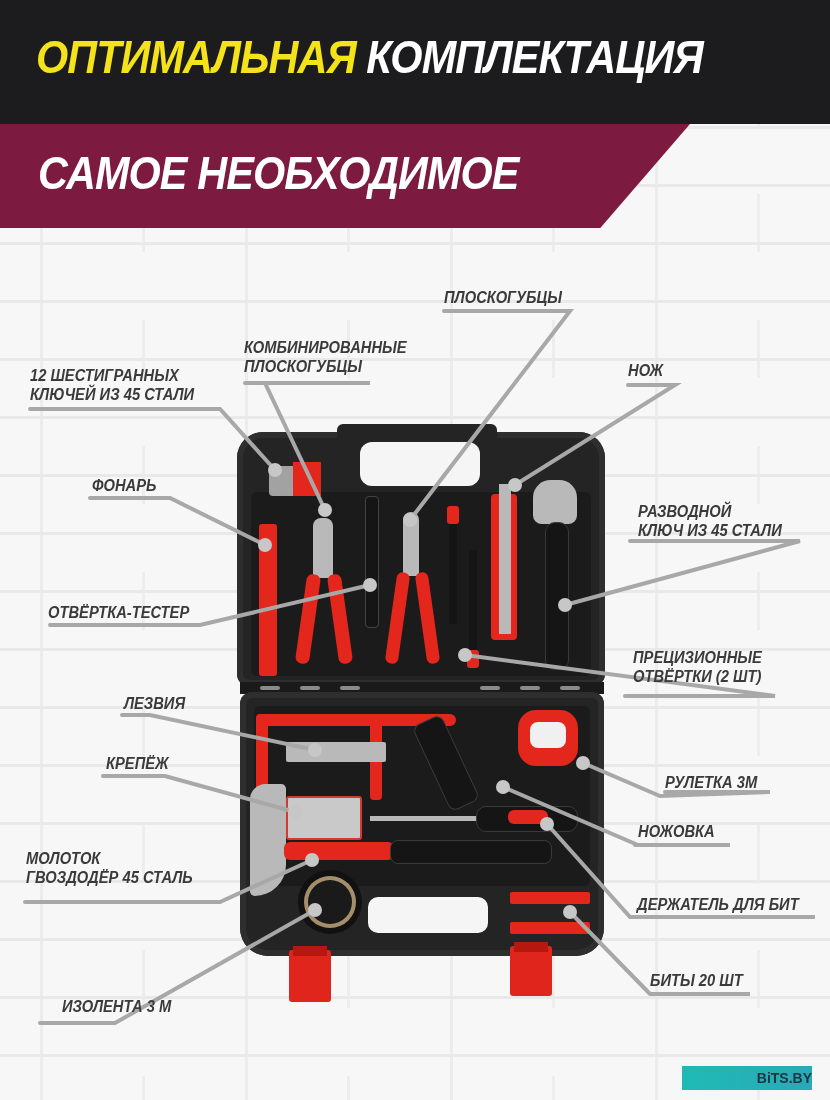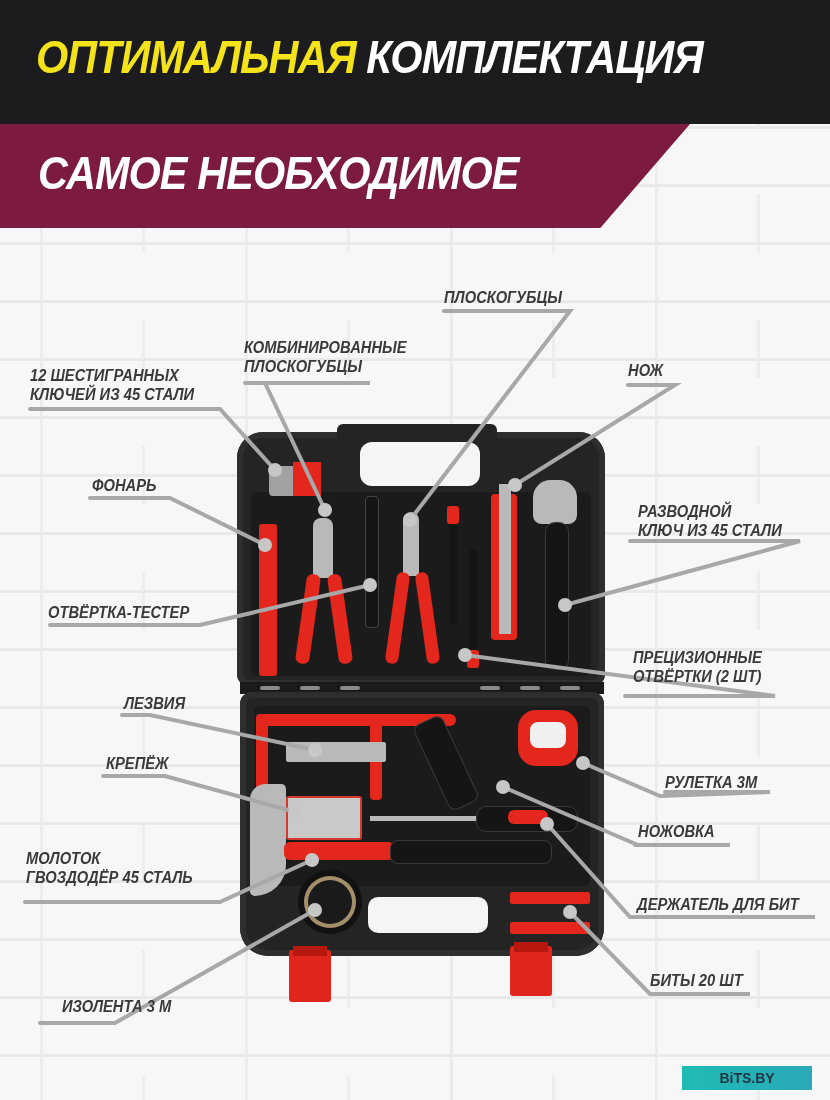--- a/index.html
+++ b/index.html
@@ -92,21 +92,21 @@
   .dark { background: #151515; }
   .steel { background: #b9b9b9; }
   .foam { position: absolute; background: #2f2f2f; border-radius: 6px; }
   .dot {
     position: absolute; width: 14px; height: 14px; margin: -7px 0 0 -7px;
     border-radius: 50%; background: #c7c7c7;
   }
   .watermark {
     position: absolute; left: 682px; top: 1066px; width: 130px; height: 24px;
     background: linear-gradient(90deg, #1fbab4, #2aa9b8);
-    color: #1f3440; font-weight: bold; font-size: 14px; text-align: center; line-height: 24px;
+    color: #1f3440; font-weight: bold; font-size: 14px; text-align: right; line-height: 24px;
     letter-spacing: 0px;
   }
 </style>
 </head>
 <body>
 
 <div class="brick-offset"></div>
 
 <div class="header-black"></div>
 <h1 class="title"><span class="yellow">ОПТИМАЛЬНАЯ</span> <span class="white">КОМПЛЕКТАЦИЯ</span></h1>

